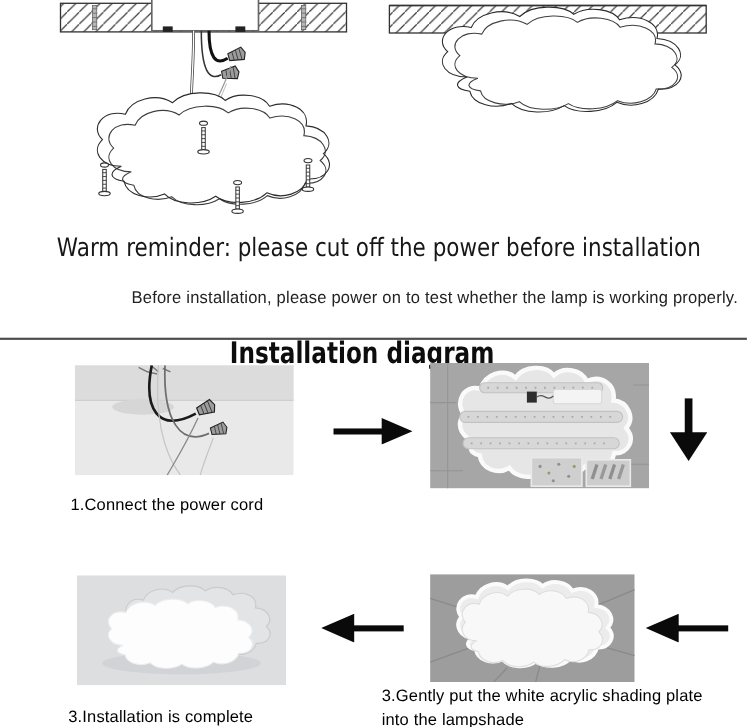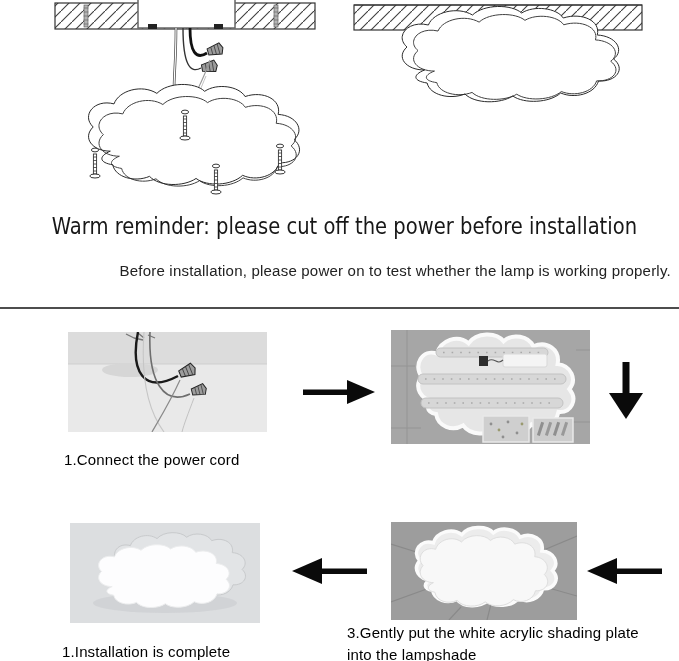--- a/index.html
+++ b/index.html
@@ -86,20 +86,21 @@
   <svg class="abs" style="left:346px;top:0" width="304" height="114" viewBox="0 0 304 114">
     <rect x="8" y="5" width="288" height="25" fill="url(#diag)" stroke="#333" stroke-width="1.2"></rect>
     <use href="#cloud" x="32" y="7" width="252" height="100" fill="#fff" stroke="#2b2b2b"></use>
     <use href="#cloud" x="45" y="15" width="235" height="89" fill="none" stroke="#2b2b2b" opacity="0.9"></use>
     <path d="M8,5 H296" stroke="#333" stroke-width="1.2"></path>
   </svg>
 
   <div class="abs h1wrap"><span class="h1">Warm reminder: please cut off the power before installation</span></div>
   <div class="abs notewrap"><span class="note">Before installation, please power on to test whether the lamp is working properly.</span></div>
   <div class="abs divider"></div>
+  <div class="abs titlewrap"><span class="title">Installation diagram</span></div>
 
   <svg class="abs photo" style="left:68px;top:332px" width="199" height="100" viewBox="0 0 199 100">
     <rect width="199" height="100" fill="#e9e9e9"></rect>
     <rect width="199" height="32" fill="#dcdcdc"></rect>
     <path d="M0,32 H199" stroke="#cfcfcf" stroke-width="1"></path>
     <path d="M58,2 l8,4 M70,1 l6,5 M80,3 l7,3 M66,6 l9,2" stroke="#777" stroke-width="1.3"></path>
     <ellipse cx="62" cy="38" rx="28" ry="7" fill="#d6d6d6"></ellipse>
     <path d="M70,0 C62,40 76,62 110,44" stroke="#1a1a1a" stroke-width="2.4" fill="none"></path>
     <path d="M82,0 C80,50 96,74 122,62" stroke="#6e6e6e" stroke-width="1.6" fill="none"></path>
     <path d="M76,0 C72,56 84,84 96,100" stroke="#c6c6c6" stroke-width="1.1" fill="none"></path>
@@ -174,15 +175,15 @@
     <path d="M0,22 L38,34 M186,14 L148,30 M0,80 L44,64 M186,74 L140,61 M96,98 L102,74 M58,98 L70,85" stroke="#8a8a8a" stroke-width="1.2"></path>
     <use href="#cloud" x="10" y="6" width="162" height="82" fill="#ececec" stroke="#fbfbfb" stroke-width="3.5"></use>
     <use href="#cloud" x="15" y="14" width="148" height="74" fill="#f8f8f8" stroke="#dedede" stroke-width="1"></use>
   </svg>
 
   <svg class="abs" style="left:587px;top:558px" width="76" height="26" viewBox="0 0 76 26">
     <use href="#arrowLeft"></use>
   </svg>
 
   <div class="abs cap" style="left:347px;top:622px;width:302px">3.Gently put the white acrylic shading plate into the lampshade</div>
-  <div class="abs cap" style="left:62px;top:641px">1.Installation is complete</div>
+  <div class="abs cap" style="left:62px;top:641px">3.Installation is complete</div>
 
 </div>
 
 </body></html>

